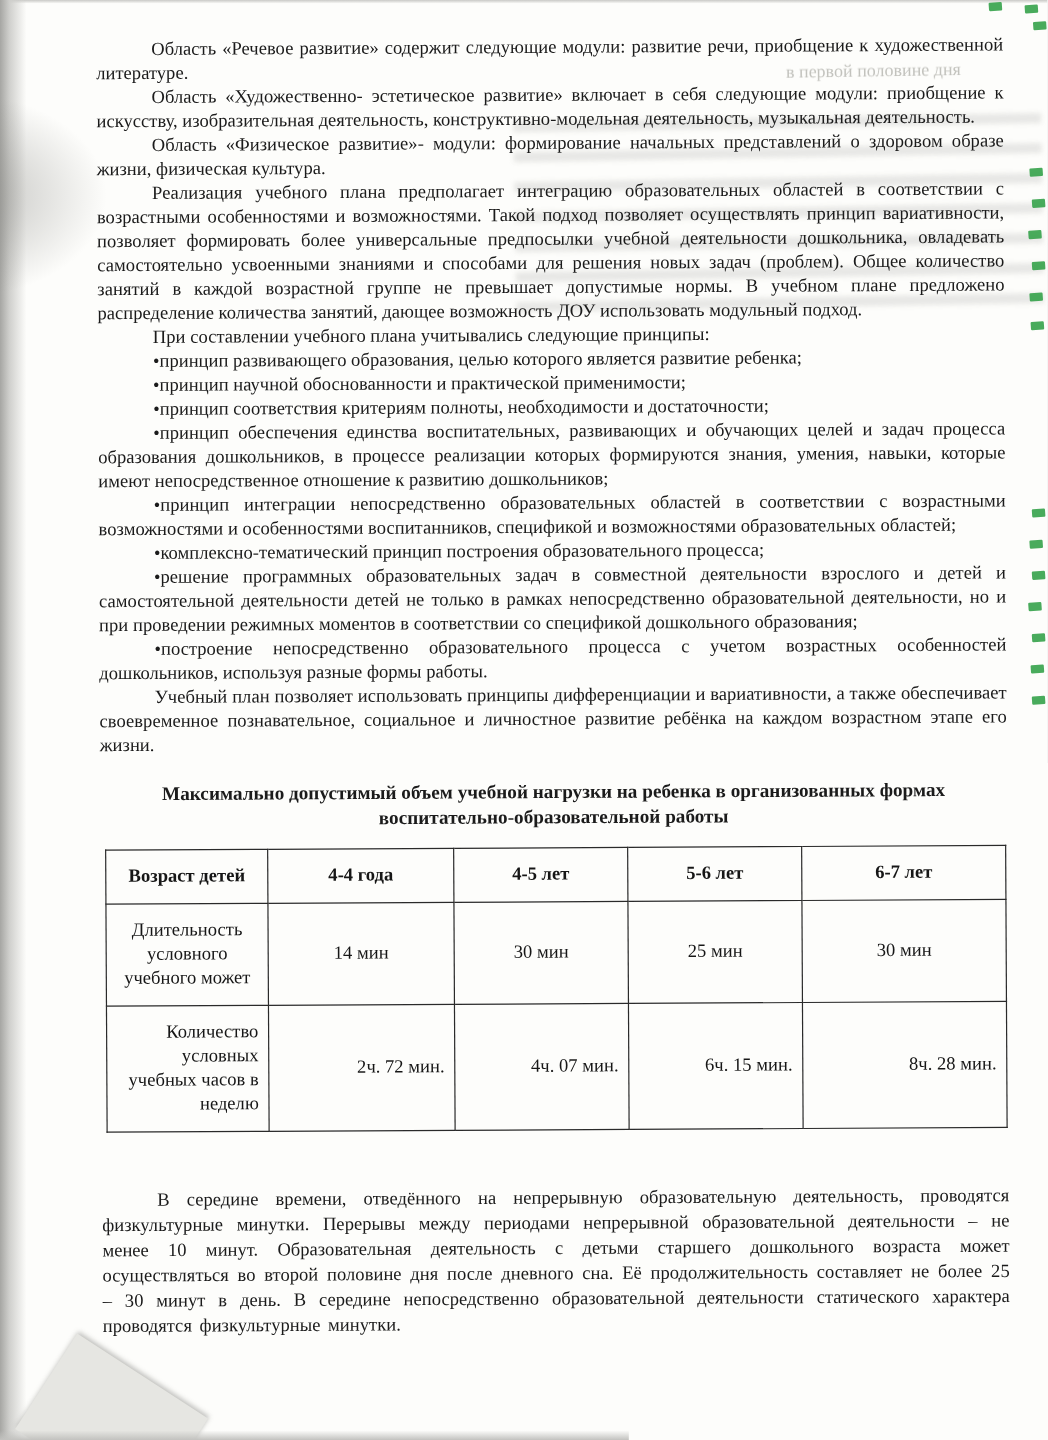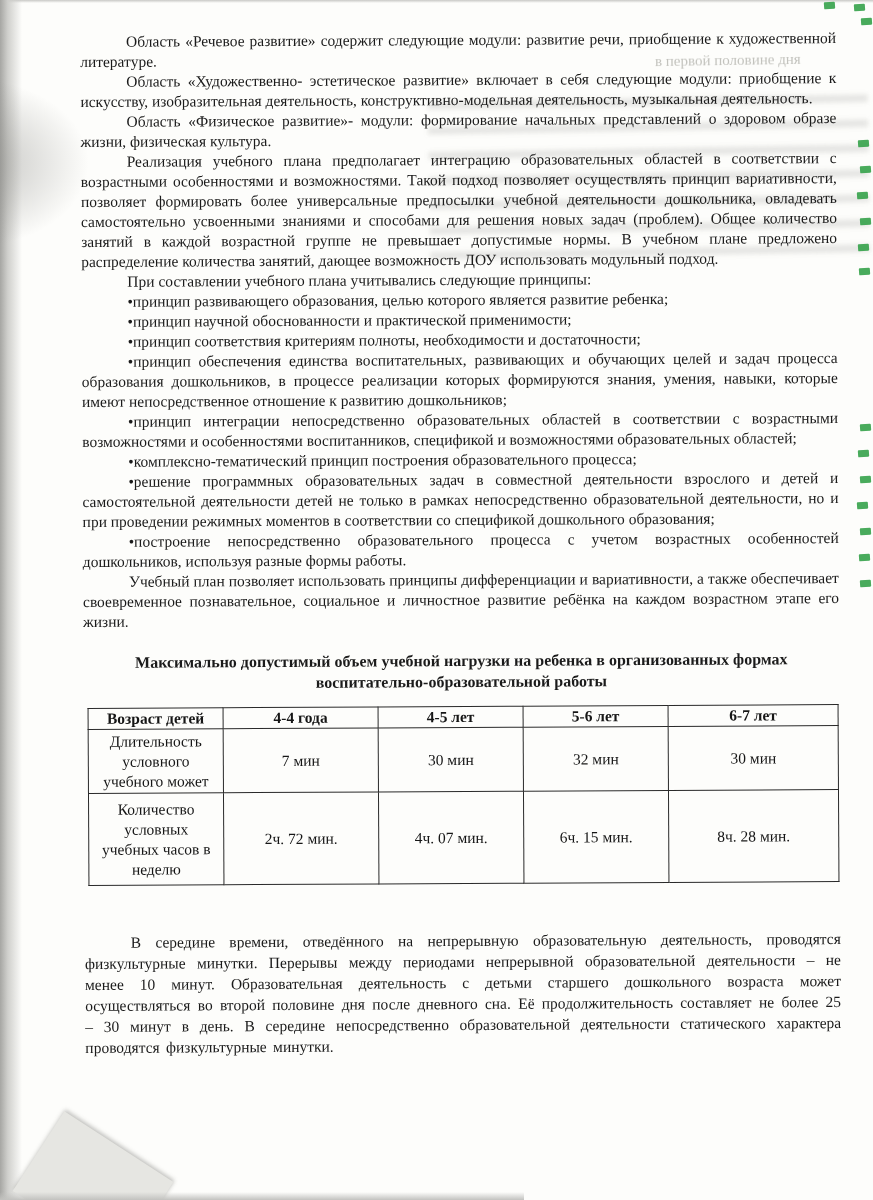--- a/index.html
+++ b/index.html
@@ -80,26 +80,26 @@
     table-layout:fixed;
     width:750px;
     margin:14px 0 0 4px;
     font-size:15.5px;
     color:#161616;
   }
   table.limits th, table.limits td {
     border:1.6px solid #2a2a2a;
     text-align:center;
     vertical-align:middle;
-    padding:0 8px;
+    padding:12px 8px;
     line-height:20px;
   }
   table.limits th { font-weight:bold; }
   tr.row-duration td { height:64px; }
-  tr.row-weekly   td { height:92px; }
+  tr.row-weekly   td { height:92px;text-align:right; }
   .footer-para {
     margin-top:46px;
     text-indent:46px;
     line-height:21px;
     word-spacing:2.5px;
   }
 </style>
 </head>
 <body>
 
@@ -163,23 +163,23 @@
       <tbody>
           <tr>
         <th>Возраст детей</th>
         <th>4-4 года</th>
         <th>4-5 лет</th>
         <th>5-6 лет</th>
         <th>6-7 лет</th>
       </tr>
       <tr class="row-duration">
         <td>Длительность условного учебного может</td>
-        <td>7 мин</td>
+        <td>14 мин</td>
         <td>30 мин</td>
-        <td>32 мин</td>
+        <td>25 мин</td>
         <td>30 мин</td>
       </tr>
       <tr class="row-weekly">
         <td>Количество условных учебных часов в неделю</td>
         <td>2ч. 72 мин.</td>
         <td>4ч. 07 мин.</td>
         <td>6ч. 15 мин.</td>
         <td>8ч. 28 мин.</td>
       </tr>
     </tbody>

